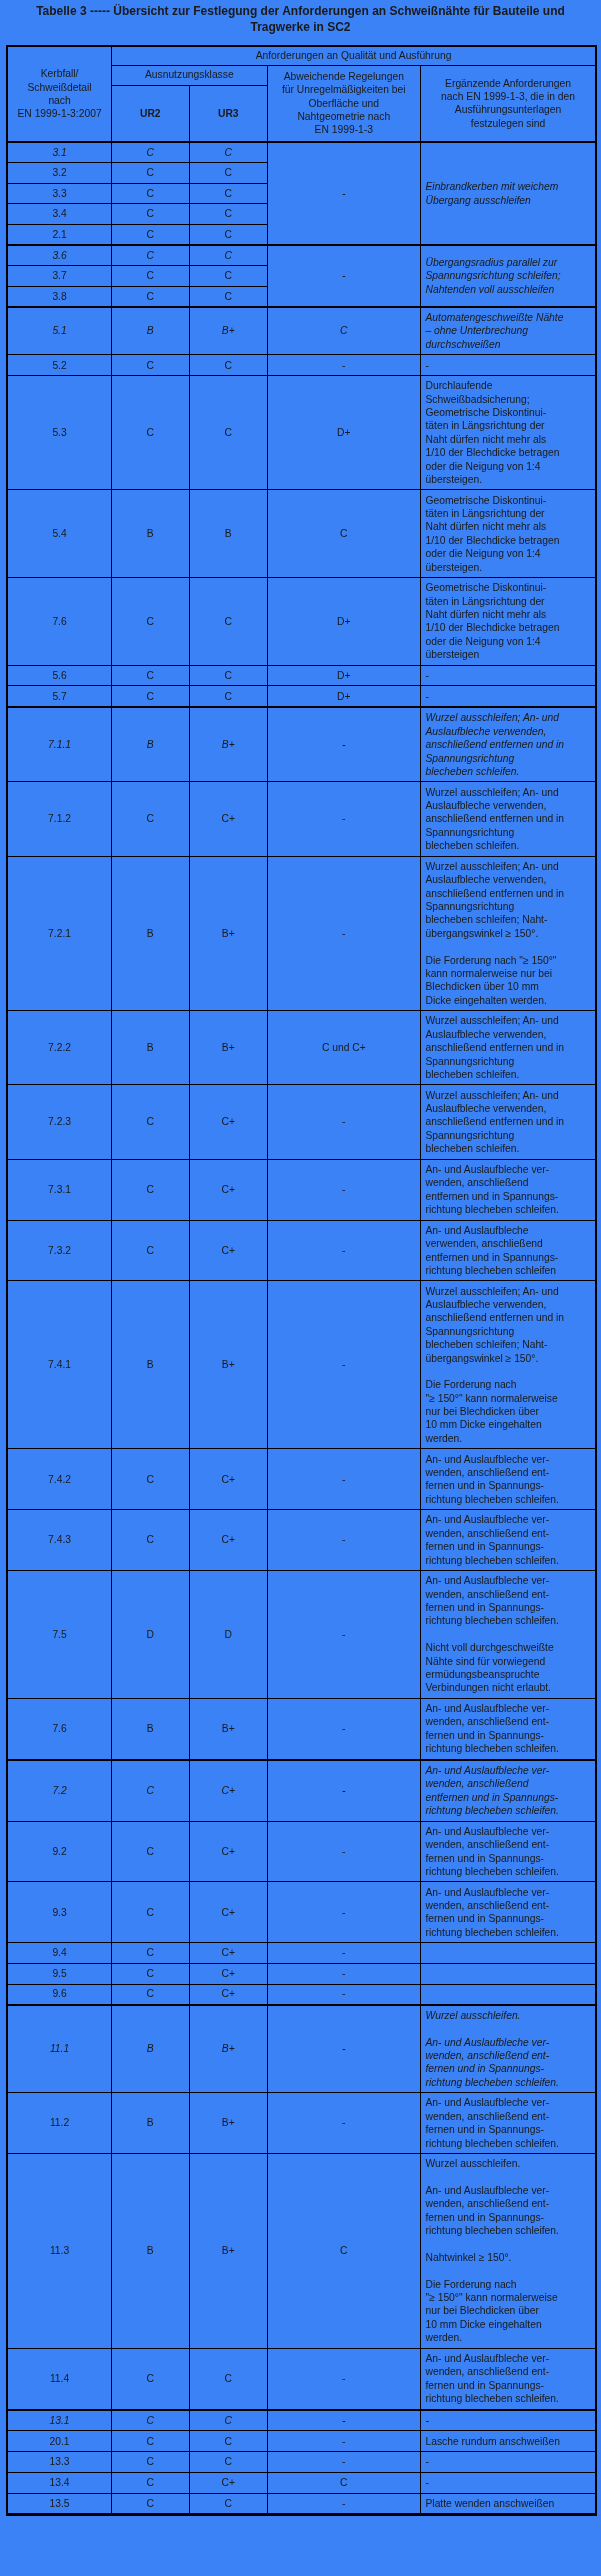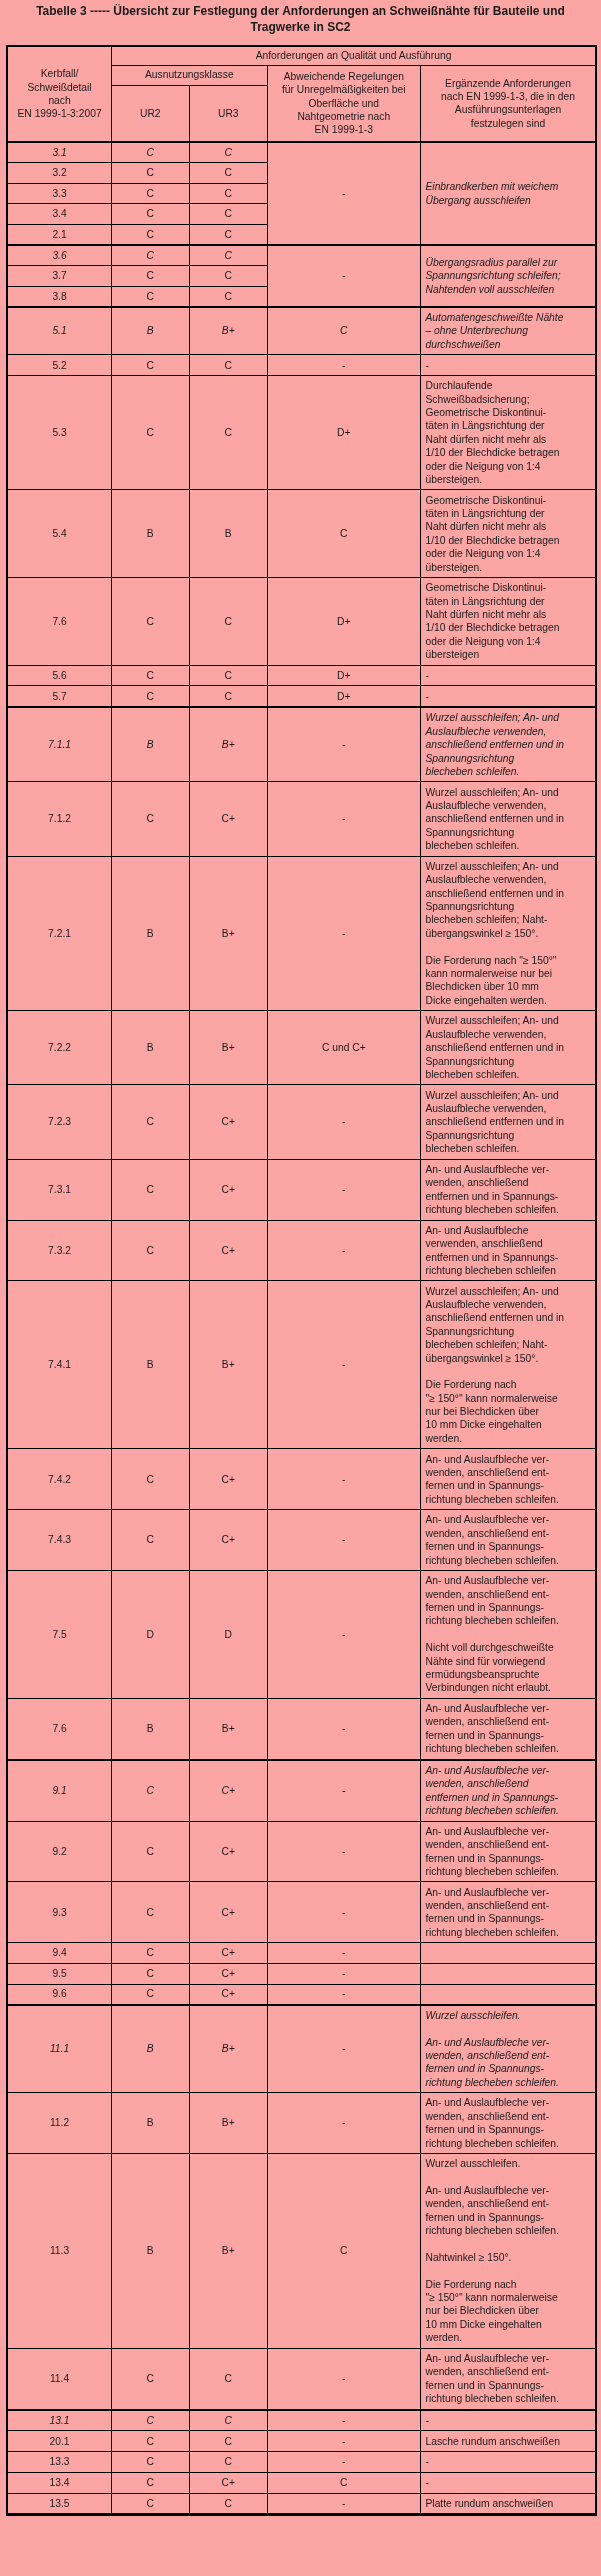--- a/index.html
+++ b/index.html
@@ -5,21 +5,21 @@
   html, body {
     margin: 0;
     padding: 0;
     background: #ffffff;
     color: #1a1a1a;
     font-family: "Liberation Sans", sans-serif;
   }
   .page {
     width: 601px;
     min-height: 2576px;
-    background: #fca5a5;
+    background: #3b82f6;
     box-sizing: border-box;
     padding-top: 3.2px;
   }
   .title {
     font-size: 12px;
     font-weight: bold;
     text-align: center;
     line-height: 1.35;
     width: 562px;
     margin: 0 auto 9.5px auto;
@@ -39,21 +39,21 @@
     vertical-align: middle;
     line-height: 1.3;
     padding: 1.6px 2.4px;
     font-weight: normal;
     white-space: pre-line;
     overflow: hidden;
     box-sizing: border-box;
   }
   thead tr.h1 th { height: 19px; }
   thead tr.h2 th.span1 { height: 20px; }
-  thead tr.h3 th { height: 57px; }
+  thead tr.h3 th { height: 57px; font-weight: bold; }
   thead { border-bottom: 2.4px solid #000; }
   tbody td { height: 20.6px; }
   td.remark {
     text-align: left;
     padding: 3.2px 4px 3.2px 4.7px;
     margin-left: 36px;
   }
   tbody tr.sep > td { border-top: 2.4px solid #000; font-style: italic; }
 </style>
 </head>
@@ -350,21 +350,21 @@
           <td>7.6</td>
           <td>B</td>
           <td>B+</td>
           <td>-</td>
           <td class="remark">An- und Auslaufbleche ver-
 wenden, anschließend ent-
 fernen und in Spannungs-
 richtung blecheben schleifen.</td>
         </tr>
         <tr class="sep">
-          <td>9.1</td>
+          <td>7.2</td>
           <td>C</td>
           <td>C+</td>
           <td>-</td>
           <td class="remark">An- und Auslaufbleche ver-
 wenden, anschließend
 entfernen und in Spannungs-
 richtung blecheben schleifen.</td>
         </tr>
         <tr>
           <td>9.2</td>
@@ -485,19 +485,19 @@
           <td>C</td>
           <td>C+</td>
           <td>C</td>
           <td class="remark">-</td>
         </tr>
         <tr>
           <td>13.5</td>
           <td>C</td>
           <td>C</td>
           <td>-</td>
-          <td class="remark">Platte rundum anschweißen</td>
+          <td class="remark">Platte wenden anschweißen</td>
         </tr>
       </tbody>
   </table>
 
 </div>
 
 
 </body></html>

